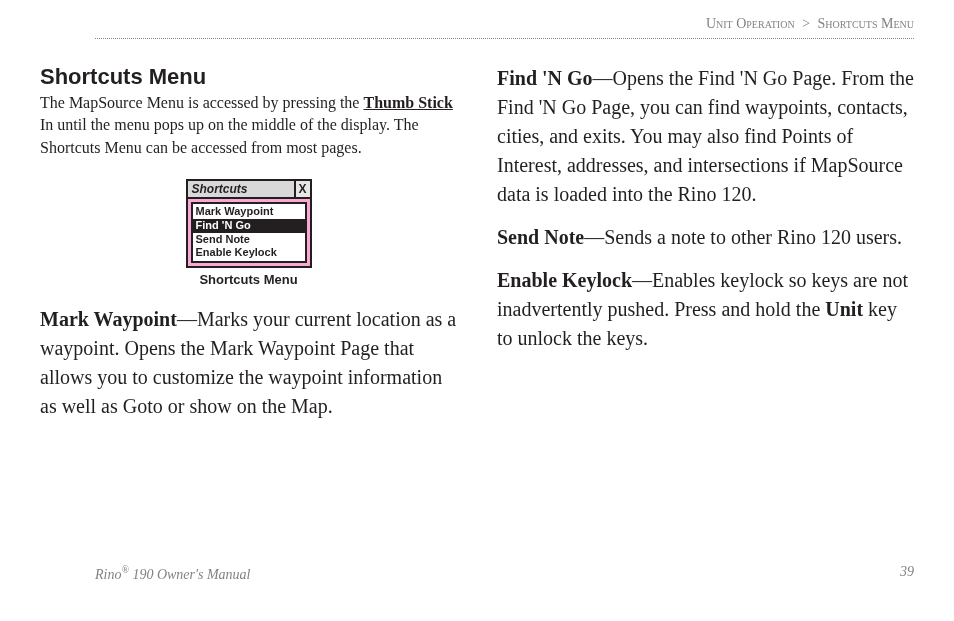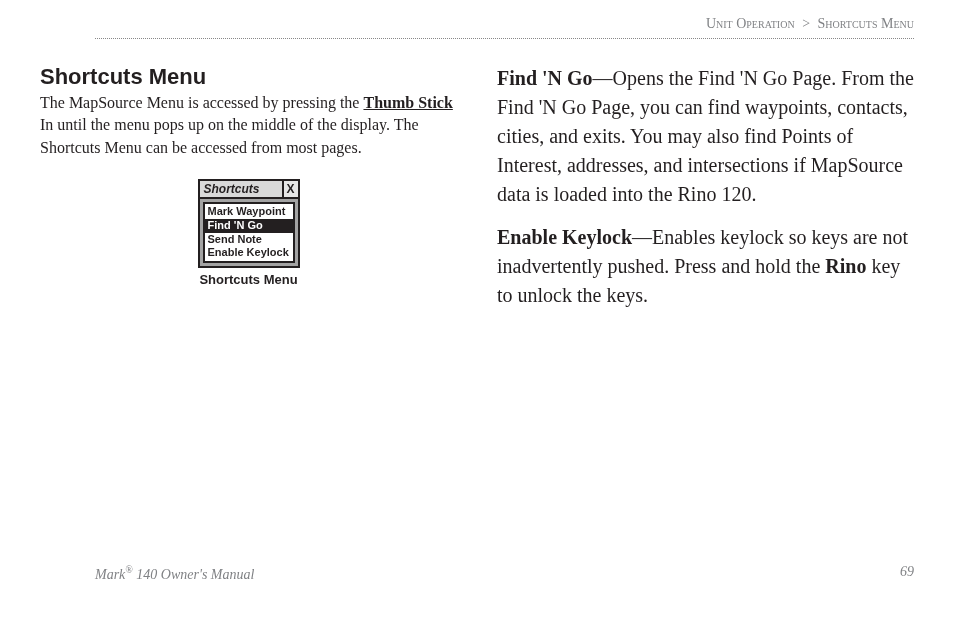--- a/index.html
+++ b/index.html
@@ -55,22 +55,22 @@
       margin-bottom: 20px;
     }
     .intro .bold { font-weight: bold; text-decoration: underline; }
     .figure {
       text-align: center;
       margin: 12px 0 18px 0;
     }
     .menu-box {
       display: inline-block;
       border: 2px solid #231f20;
-      background: #a3a3a3;
-      width: 102px;
+      background: #f9a8d4;
+      width: 126px;
       text-align: left;
       font-family: Arial, Helvetica, sans-serif;
     }
     .menu-titlebar {
       display: flex;
       align-items: stretch;
       border-bottom: 2px solid #231f20;
       background: #d9d9d9;
     }
     .menu-title {
@@ -160,31 +160,37 @@
           <div class="menu-items">
             <div class="menu-item">Mark Waypoint</div>
             <div class="menu-item selected">Find 'N Go</div>
             <div class="menu-item">Send Note</div>
             <div class="menu-item">Enable Keylock</div>
           </div>
         </div>
         <div class="figure-caption">Shortcuts Menu</div>
       </div>
 
+      <p class="item-para">
+        <span class="lead">Mark Waypoint</span><span>—Marks your current location as a waypoint. Opens the Mark Waypoint Page that allows you to customize the waypoint information as well as Goto or show on the Map.</span>
+      </p>
     </div>
 
     <div class="col">
       <p class="item-para">
         <span class="lead">Find 'N Go</span><span>—Opens the Find 'N Go Page. From the Find 'N Go Page, you can find waypoints, contacts, cities, and exits. You may also find Points of Interest, addresses, and intersections if MapSource data is loaded into the Rino 120.</span>
       </p>
       <p class="item-para">
-        <span class="lead">Enable Keylock</span><span>—Enables keylock so keys are not inadvertently pushed. Press and hold the </span><span class="lead">Rino</span><span> key to unlock the keys.</span>
+        <span class="lead">Send Note</span><span>—Sends a note to other Rino 120 users.</span>
+      </p>
+      <p class="item-para">
+        <span class="lead">Enable Keylock</span><span>—Enables keylock so keys are not inadvertently pushed. Press and hold the </span><span class="lead">Unit</span><span> key to unlock the keys.</span>
       </p>
     </div>
   </div>
 
   <div class="footer">
     <div>
-      <span>Mark</span><span class="sup">®</span><span> 140 Owner's Manual</span>
+      <span>Rino</span><span class="sup">®</span><span> 190 Owner's Manual</span>
     </div>
-    <div>69</div>
+    <div>39</div>
   </div>
 </div>
 
 </body></html>

